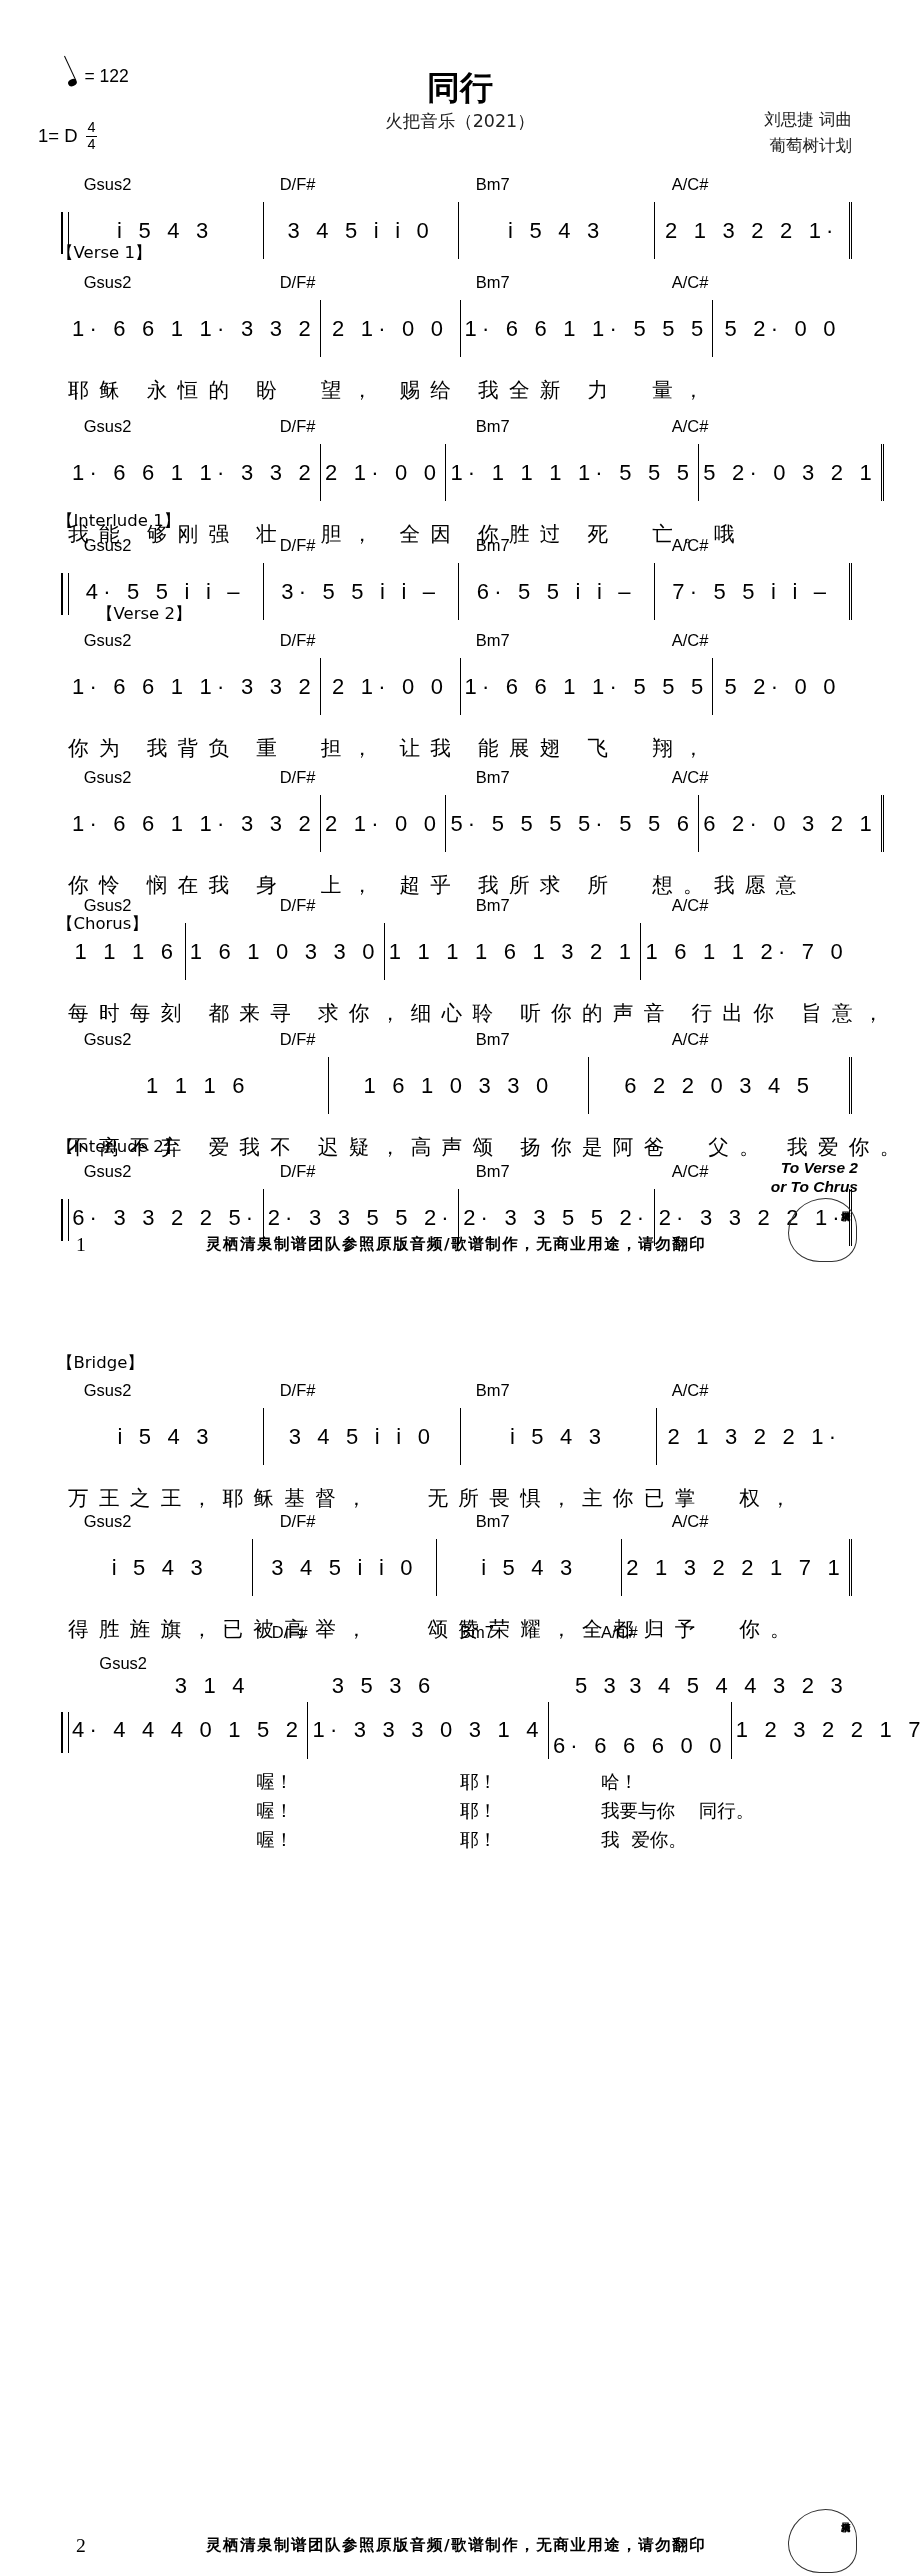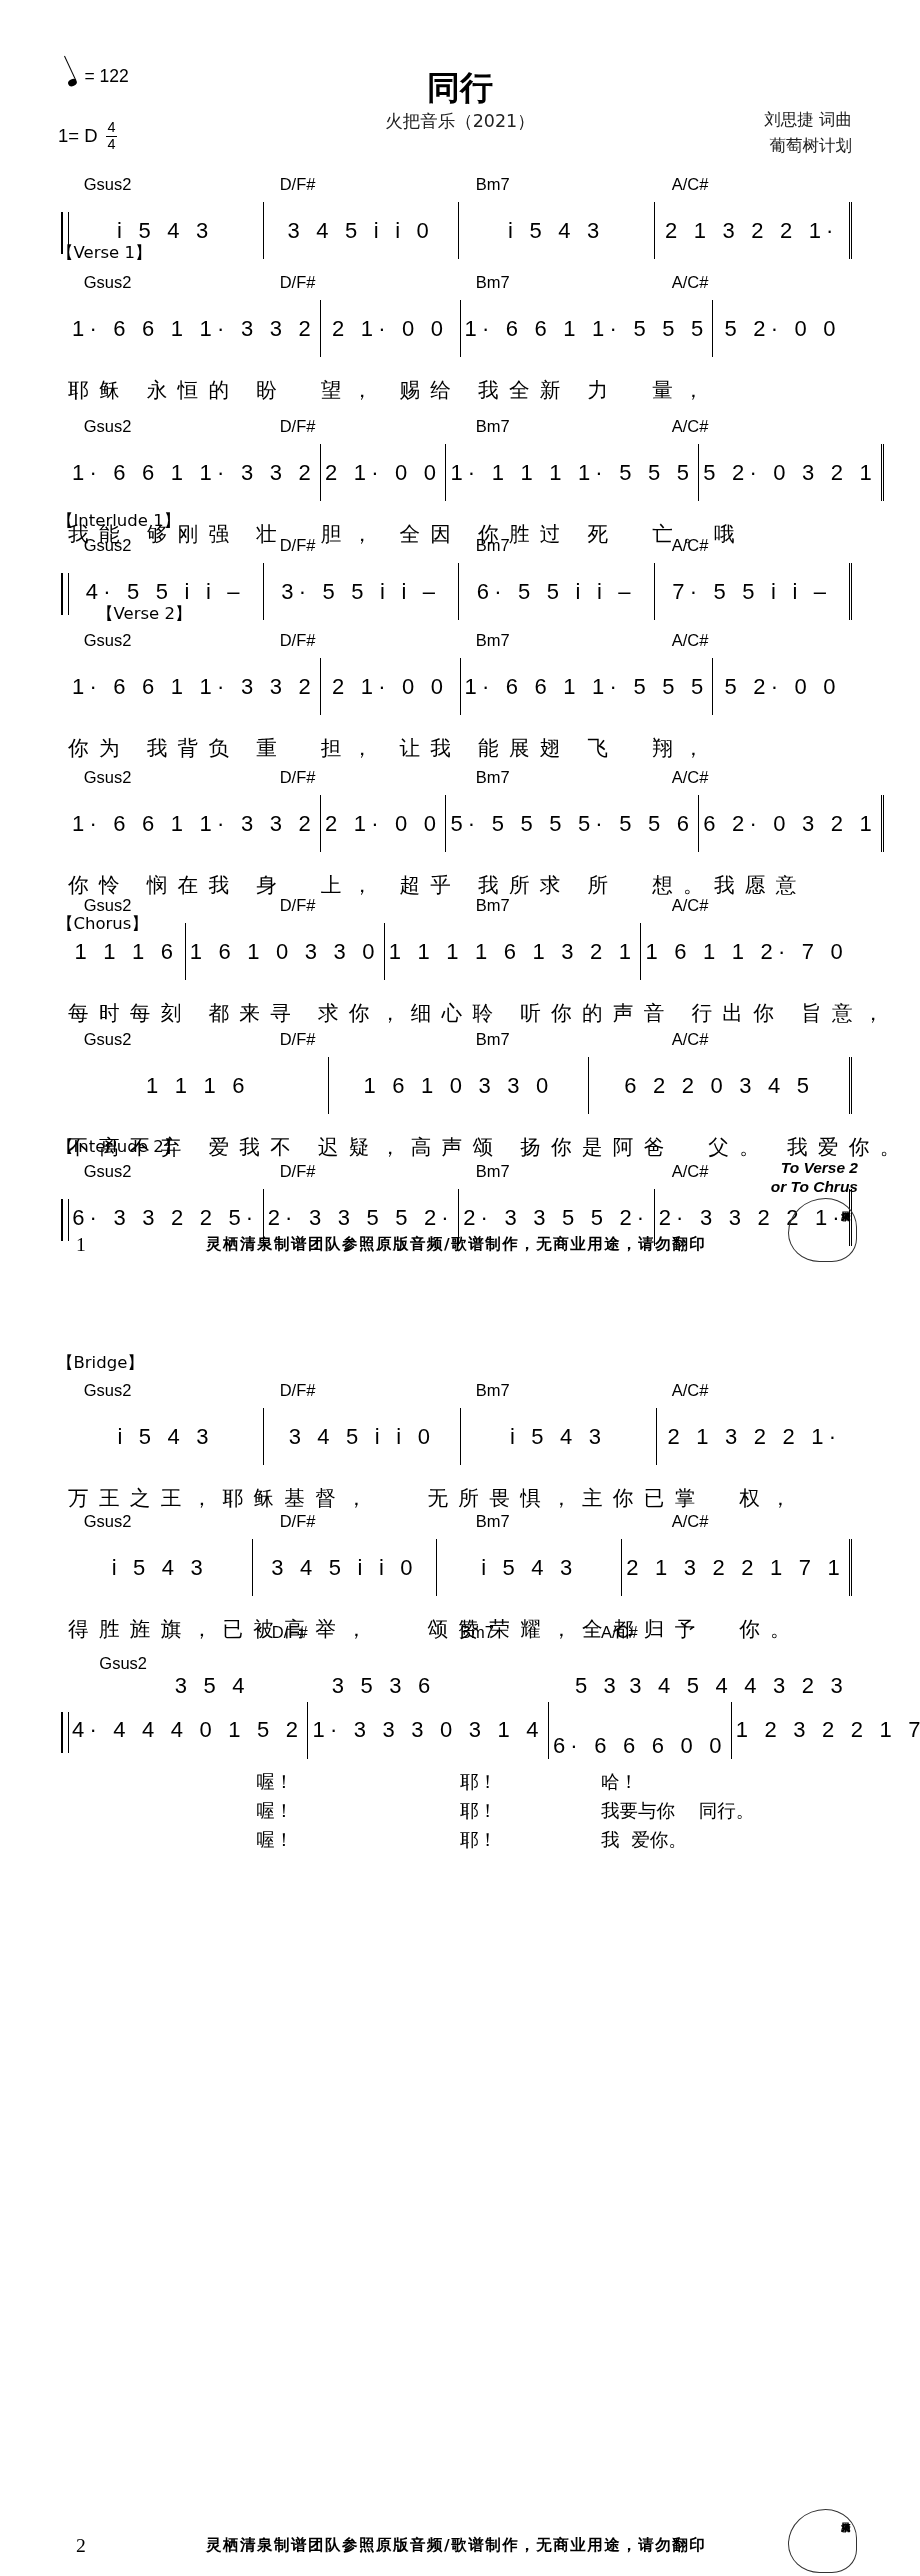--- a/index.html
+++ b/index.html
@@ -4,21 +4,21 @@
 <style>
   html,body{margin:0;padding:0;background:#fff;}
   body{width:920px;height:2603px;position:relative;font-family:"Liberation Sans","DejaVu Sans",sans-serif;color:#000;overflow:hidden;}
   .abs{position:absolute;}
   .tempo{left:68px;top:66px;font-size:17.5px;}
   .tempo .note{display:inline-block;width:9.3px;height:7.2px;background:#000;border-radius:50%;transform:rotate(-25deg);position:relative;top:4.1px;margin-right:7.2px;}
   .tempo .note::after{content:"";position:absolute;left:7.7px;top:-24px;width:1px;height:27px;background:#000;}
   .title{left:0;width:920px;top:66px;text-align:center;font-size:33px;font-weight:bold;font-family:"DejaVu Sans",sans-serif;}
   .subtitle{left:0;width:920px;top:109px;text-align:center;font-size:17.5px;color:#222;font-family:"DejaVu Sans",sans-serif;}
   .credits{right:68px;top:107px;text-align:right;font-size:16.5px;line-height:26px;color:#222;font-family:"DejaVu Sans",sans-serif;}
-  .key{left:58px;top:120px;font-size:18.5px;display:flex;align-items:center;gap:8.2px;}
+  .key{left:38px;top:120px;font-size:18.5px;display:flex;align-items:center;gap:8.2px;}
   .ts{display:inline-flex;flex-direction:column;align-items:center;font-size:14.4px;line-height:15.5px;}
   .ts .bar{width:11.3px;height:1px;background:#000;}
   .section{left:57px;font-size:16.5px;font-family:"DejaVu Sans",sans-serif;}
   .line{position:absolute;left:68px;width:784px;}
   .chords{position:relative;height:27px;font-size:16.5px;}
   .chord{position:absolute;top:0;}
   .staff{position:relative;height:57px;display:flex;align-items:flex-end;}
   .measure{position:relative;height:57px;flex:1;display:flex;align-items:center;justify-content:space-around;font-size:22px;padding:0 4.1px;}
   .bar-l{border-left:1px solid #000;}
   .bar-end{border-right:3.1px double #000;}
@@ -308,21 +308,21 @@
     </div>
     <div class="line bridge-chorale" style="top: 1623px;">
       <div class="chords">
         <span class="chord" style="left: 4%; top: 31px;">Gsus2</span>
         <span class="chord" style="left: 26%; top: 0px;">D/F#</span>
         <span class="chord" style="left: 50%; top: 0px;">Bm7</span>
         <span class="chord" style="left: 68%; top: 0px;">A/C#</span>
       </div>
       <div class="staff" style="height: 31px; margin-top: 20.6px;">
         <div class="measure" style="height: 31px; justify-content: flex-end;">
-          <span class="notes">3 5 4</span>
+          <span class="notes">3 1 4</span>
         </div>
         <div class="measure" style="height: 31px; justify-content: flex-end;">
           <span class="notes">3    5 3 6</span>
         </div>
         <div class="measure" style="height: 31px; justify-content: flex-end;">
           <span class="notes">5 3</span>
         </div>
         <div class="measure" style="height: 31px; justify-content: space-around;">
           <span class="notes">3 4 5 4 4 3 2 3</span>
         </div>

